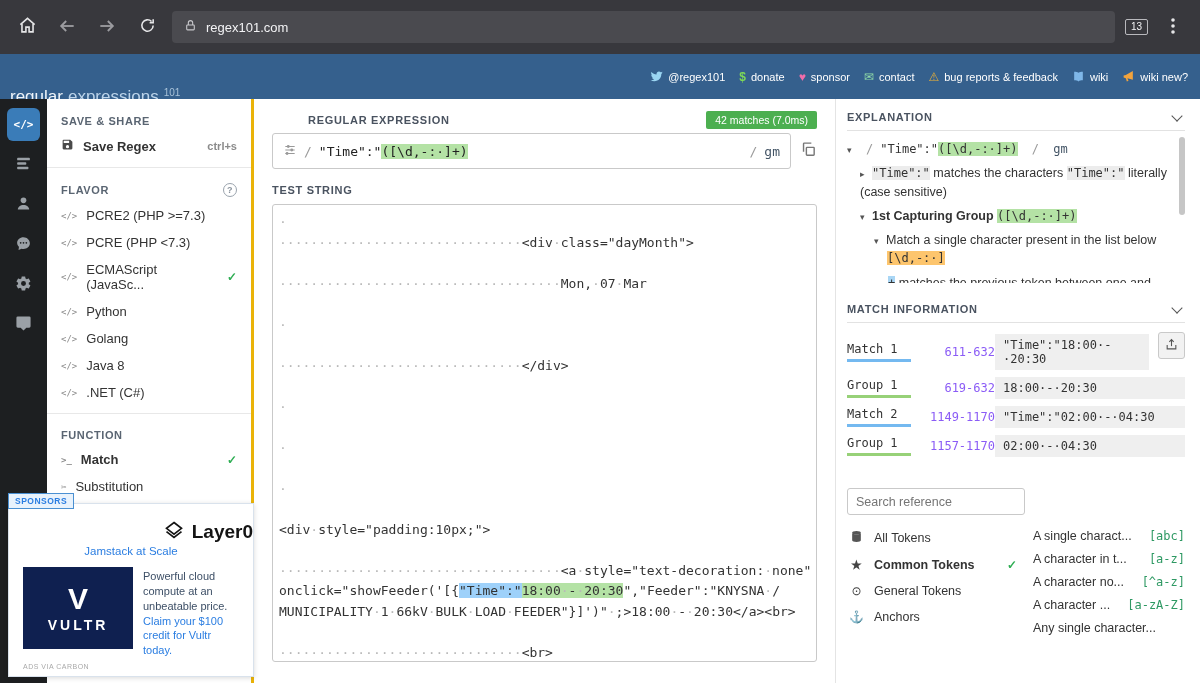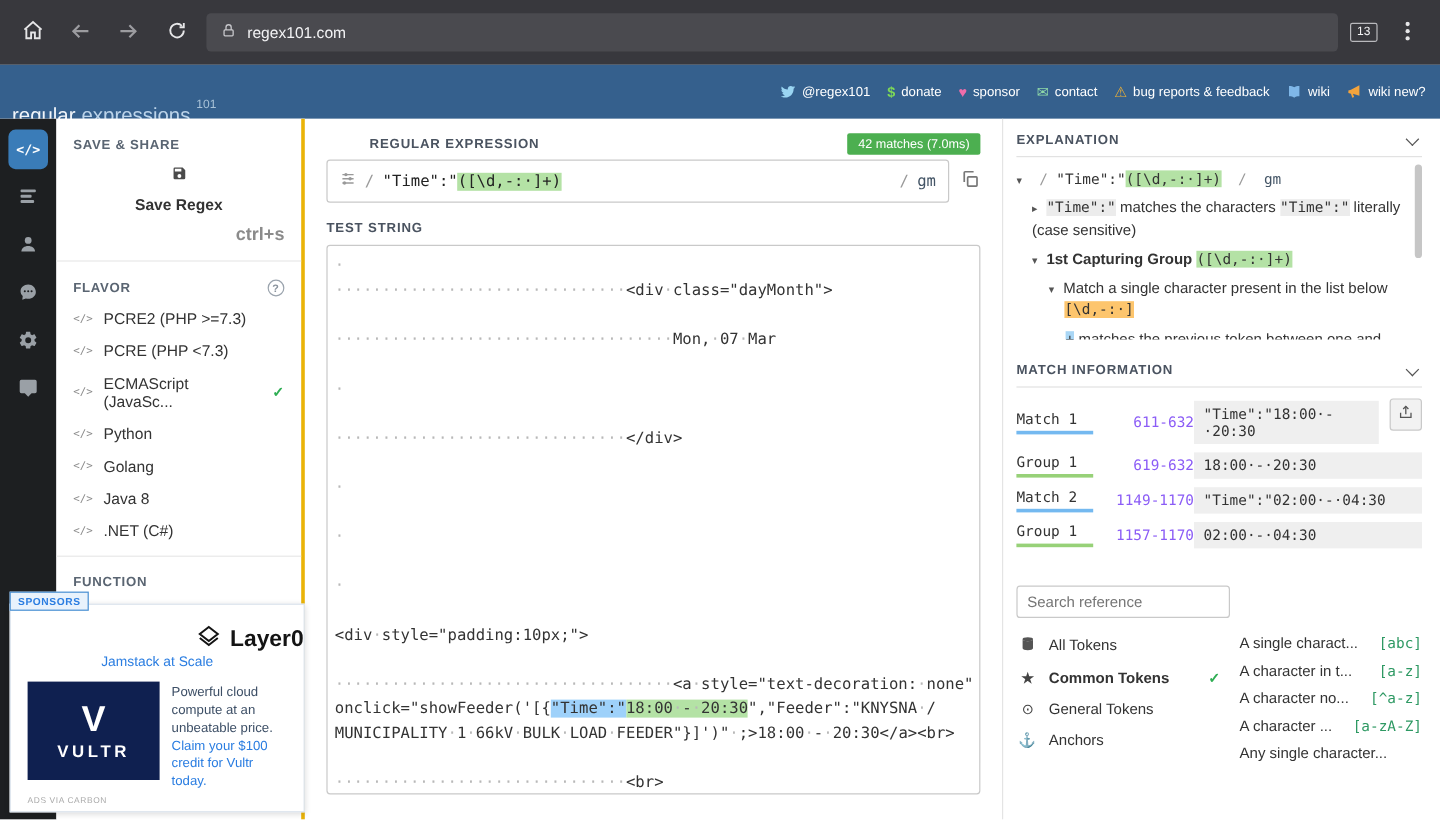--- a/index.html
+++ b/index.html
@@ -13,21 +13,21 @@
   .chrome-btn { background:none; border:none; width:30px; height:30px; display:flex;
                 align-items:center; justify-content:center; cursor:pointer; border-radius:3px; }
   .urlbar { flex:1; height:32px; background:#4a4a4f; border-radius:4px; display:flex;
             align-items:center; padding:0 12px; gap:9px; color:#f3f3f5; font-size:13px; }
   .tab-badge { border:1px solid #b9b9bd; color:#f3f3f5; font-size:10px; padding:2px 5px;
                border-radius:2px; line-height:1; }
 
   
   .header { height:45px; background:#35608d; display:flex; align-items:center;
             padding:0 6px 0 10px; color:#fff; }
-  .logo { display:flex; align-items:flex-start; gap:5px; cursor:pointer;margin-top:41px; }
+  .logo { display:flex; align-items:center; gap:5px; cursor:pointer;margin-top:41px; }
   .logo-a { font-size:17px; color:#f0f5fa; font-weight:400; }
   .logo-b { font-size:17px; color:#bcd4ea; font-weight:300; }
   .logo-c { font-size:10px; color:#a8c2d8; position:relative; top:-5px; }
   .header-nav { margin-left:auto; display:flex; align-items:center; gap:14px; padding-right:6px; }
   .hnav { display:flex; align-items:center; gap:5px; color:#fff; font-size:11px;
           text-decoration:none; cursor:pointer; }
   .hicon { display:inline-flex; align-items:center; justify-content:center;
            font-size:12px; line-height:1; }
   .ic-dollar { color:#7ed957; font-weight:bold; }
   .ic-heart  { color:#f06daa; }
@@ -47,22 +47,22 @@
   .left { width:207px; background:#fff; border-right:3px solid #eab308; padding-top:8px;
           flex:none; position:relative; }
   .panel-h { font-size:11px; font-weight:bold; letter-spacing:.6px; color:#5a6572;
              padding:8px 14px 5px; display:flex; align-items:center; }
   .help-circle { margin-left:auto; width:14px; height:14px; border:1.4px solid #9aa3ad;
                  border-radius:50%; color:#8a939d; font-size:9px; font-weight:bold;
                  display:flex; align-items:center; justify-content:center; cursor:pointer; }
   .row-item { display:flex; align-items:center; gap:9px; padding:6px 14px; font-size:13px;
               color:#333; cursor:pointer; }
   .row-item .mini { font-family:"DejaVu Sans Mono", monospace; font-size:9px; color:#8b8b8b; }
-  .row-item.bold { font-weight:bold;flex-direction:column; }
-  .shortcut { margin-left:auto; color:#8b8b8b; font-size:15px; }
+  .row-item.bold { font-weight:bold; }
+  .shortcut { margin-left:auto; color:#8b8b8b; font-size:11px; }
   .check { margin-left:auto; color:#2fae54; font-weight:bold; font-size:12px; }
   .divider { border-top:1px solid #e8e8e8; margin:7px 0; }
 
   
   .sponsors { position:absolute; left:8px; top:404px; width:246px; height:174px; z-index:6;
               background:#fff; border:1px solid #d9e2ec; box-shadow:0 1px 5px rgba(0,0,0,.15); }
   .sp-tag { position:absolute; top:-11px; left:-1px; background:#e8f2fc; border:1px solid #4a90d2;
             color:#2a7de1; font-size:8.5px; font-weight:bold; letter-spacing:.5px;
             padding:2px 6px; cursor:pointer; }
   .layer0-row { margin-top:16px; display:flex; align-items:center; justify-content:flex-end; gap:8px; }

